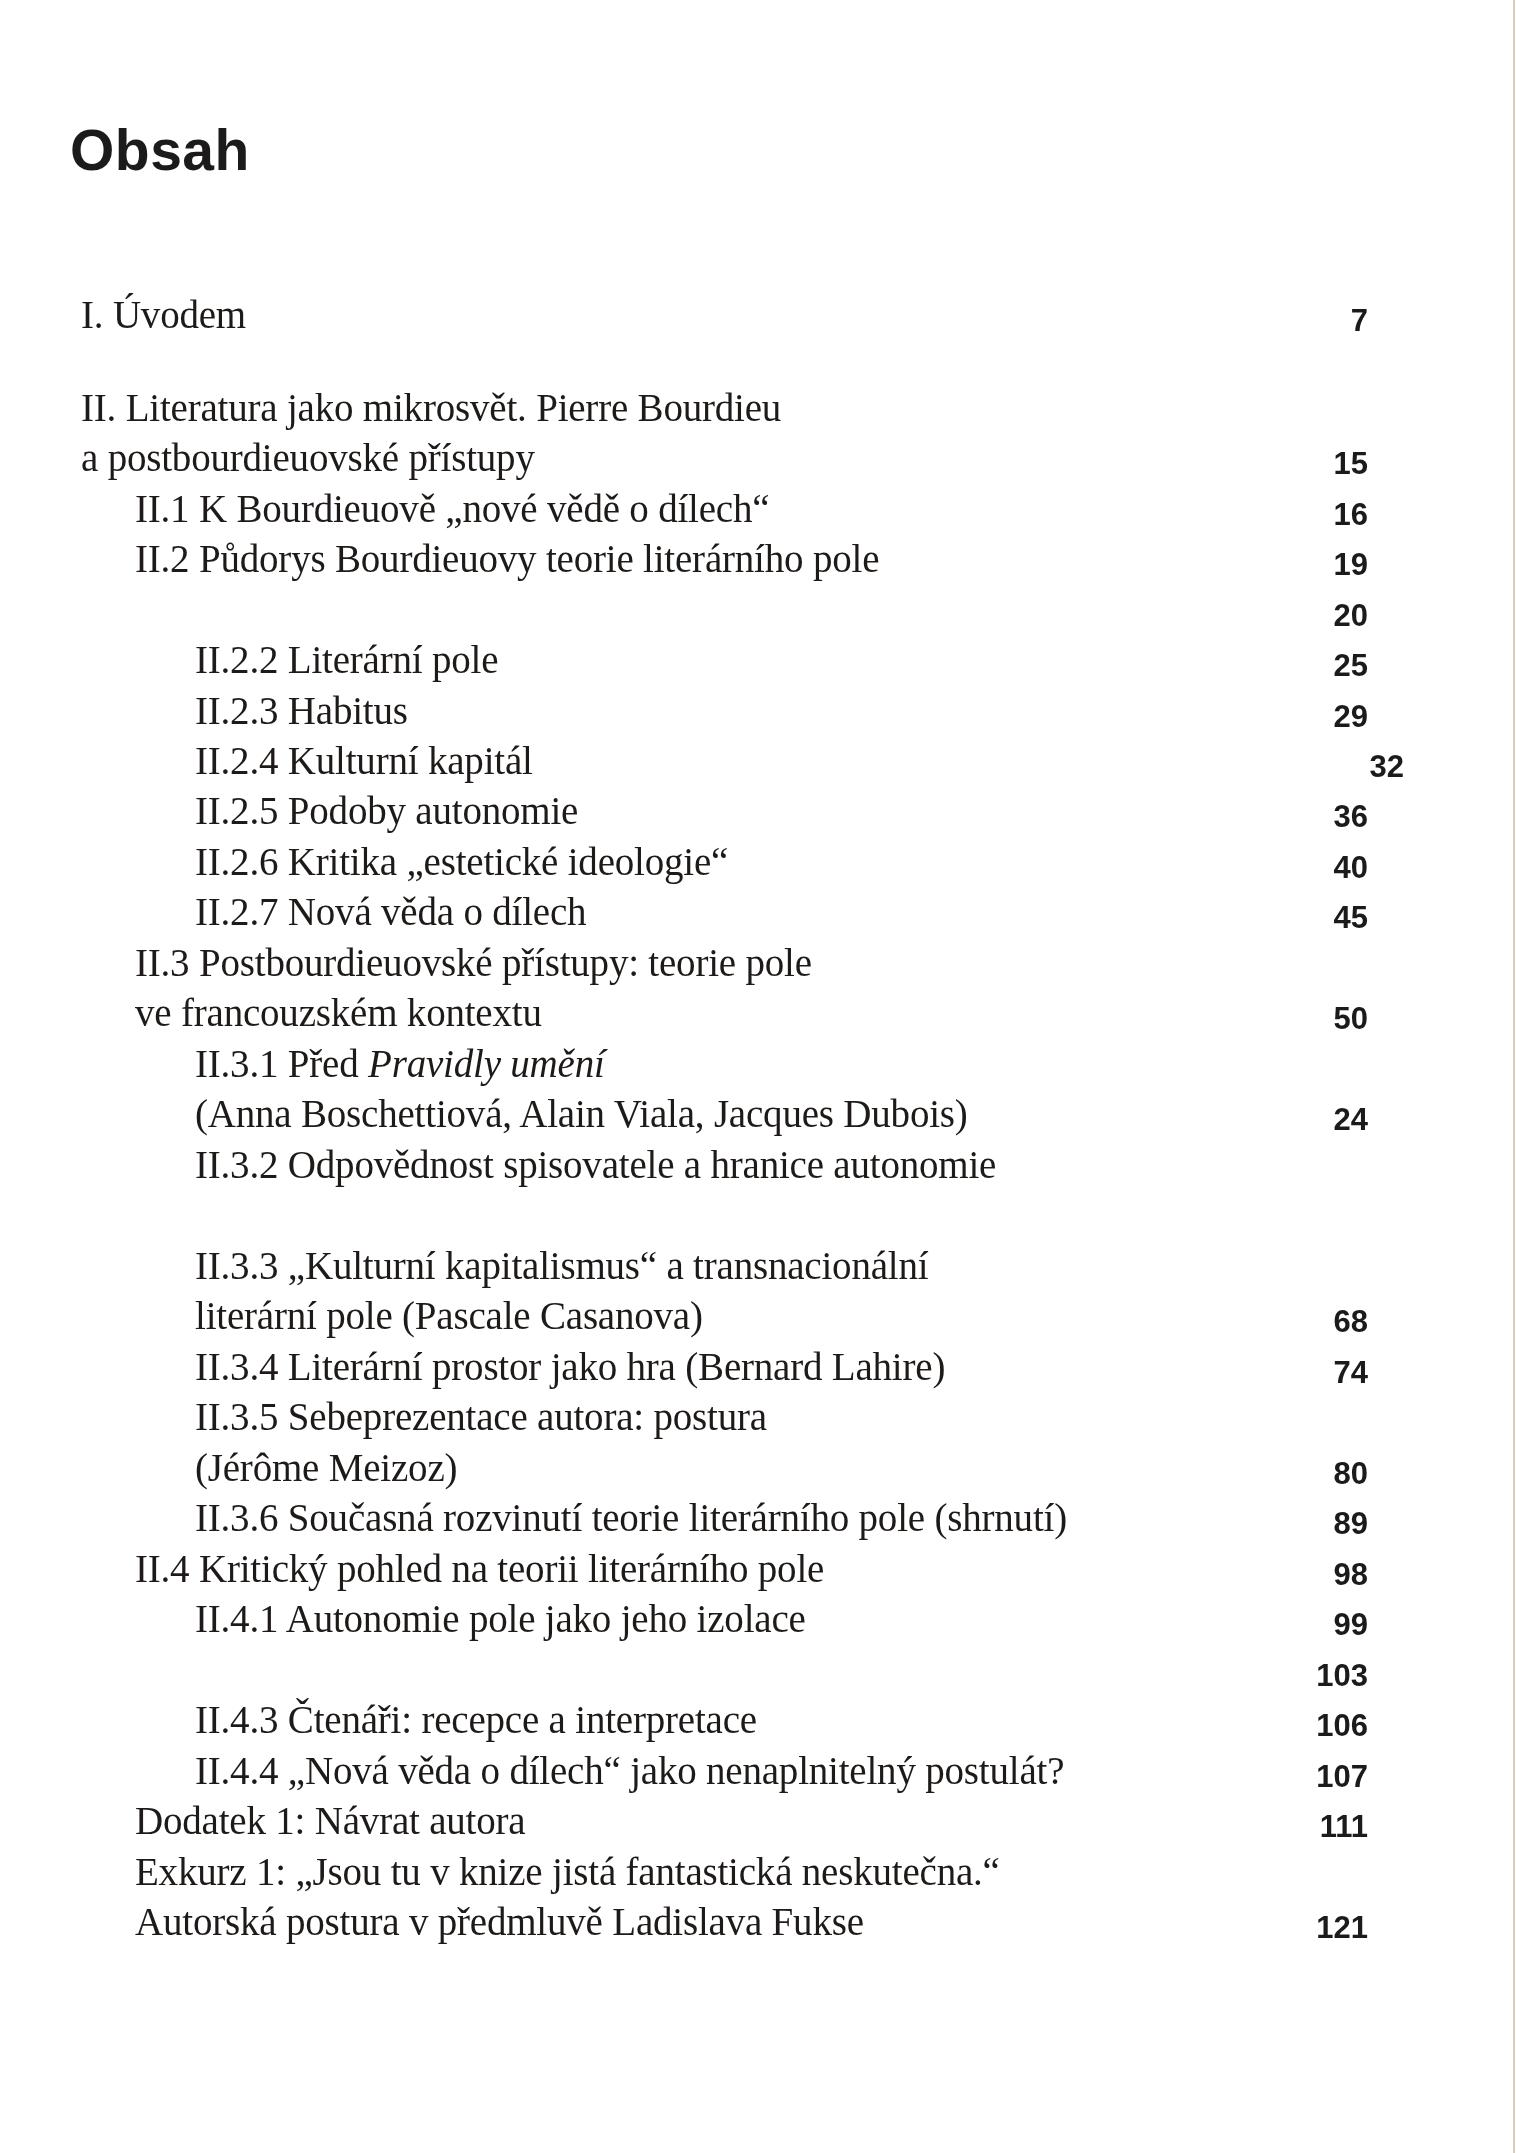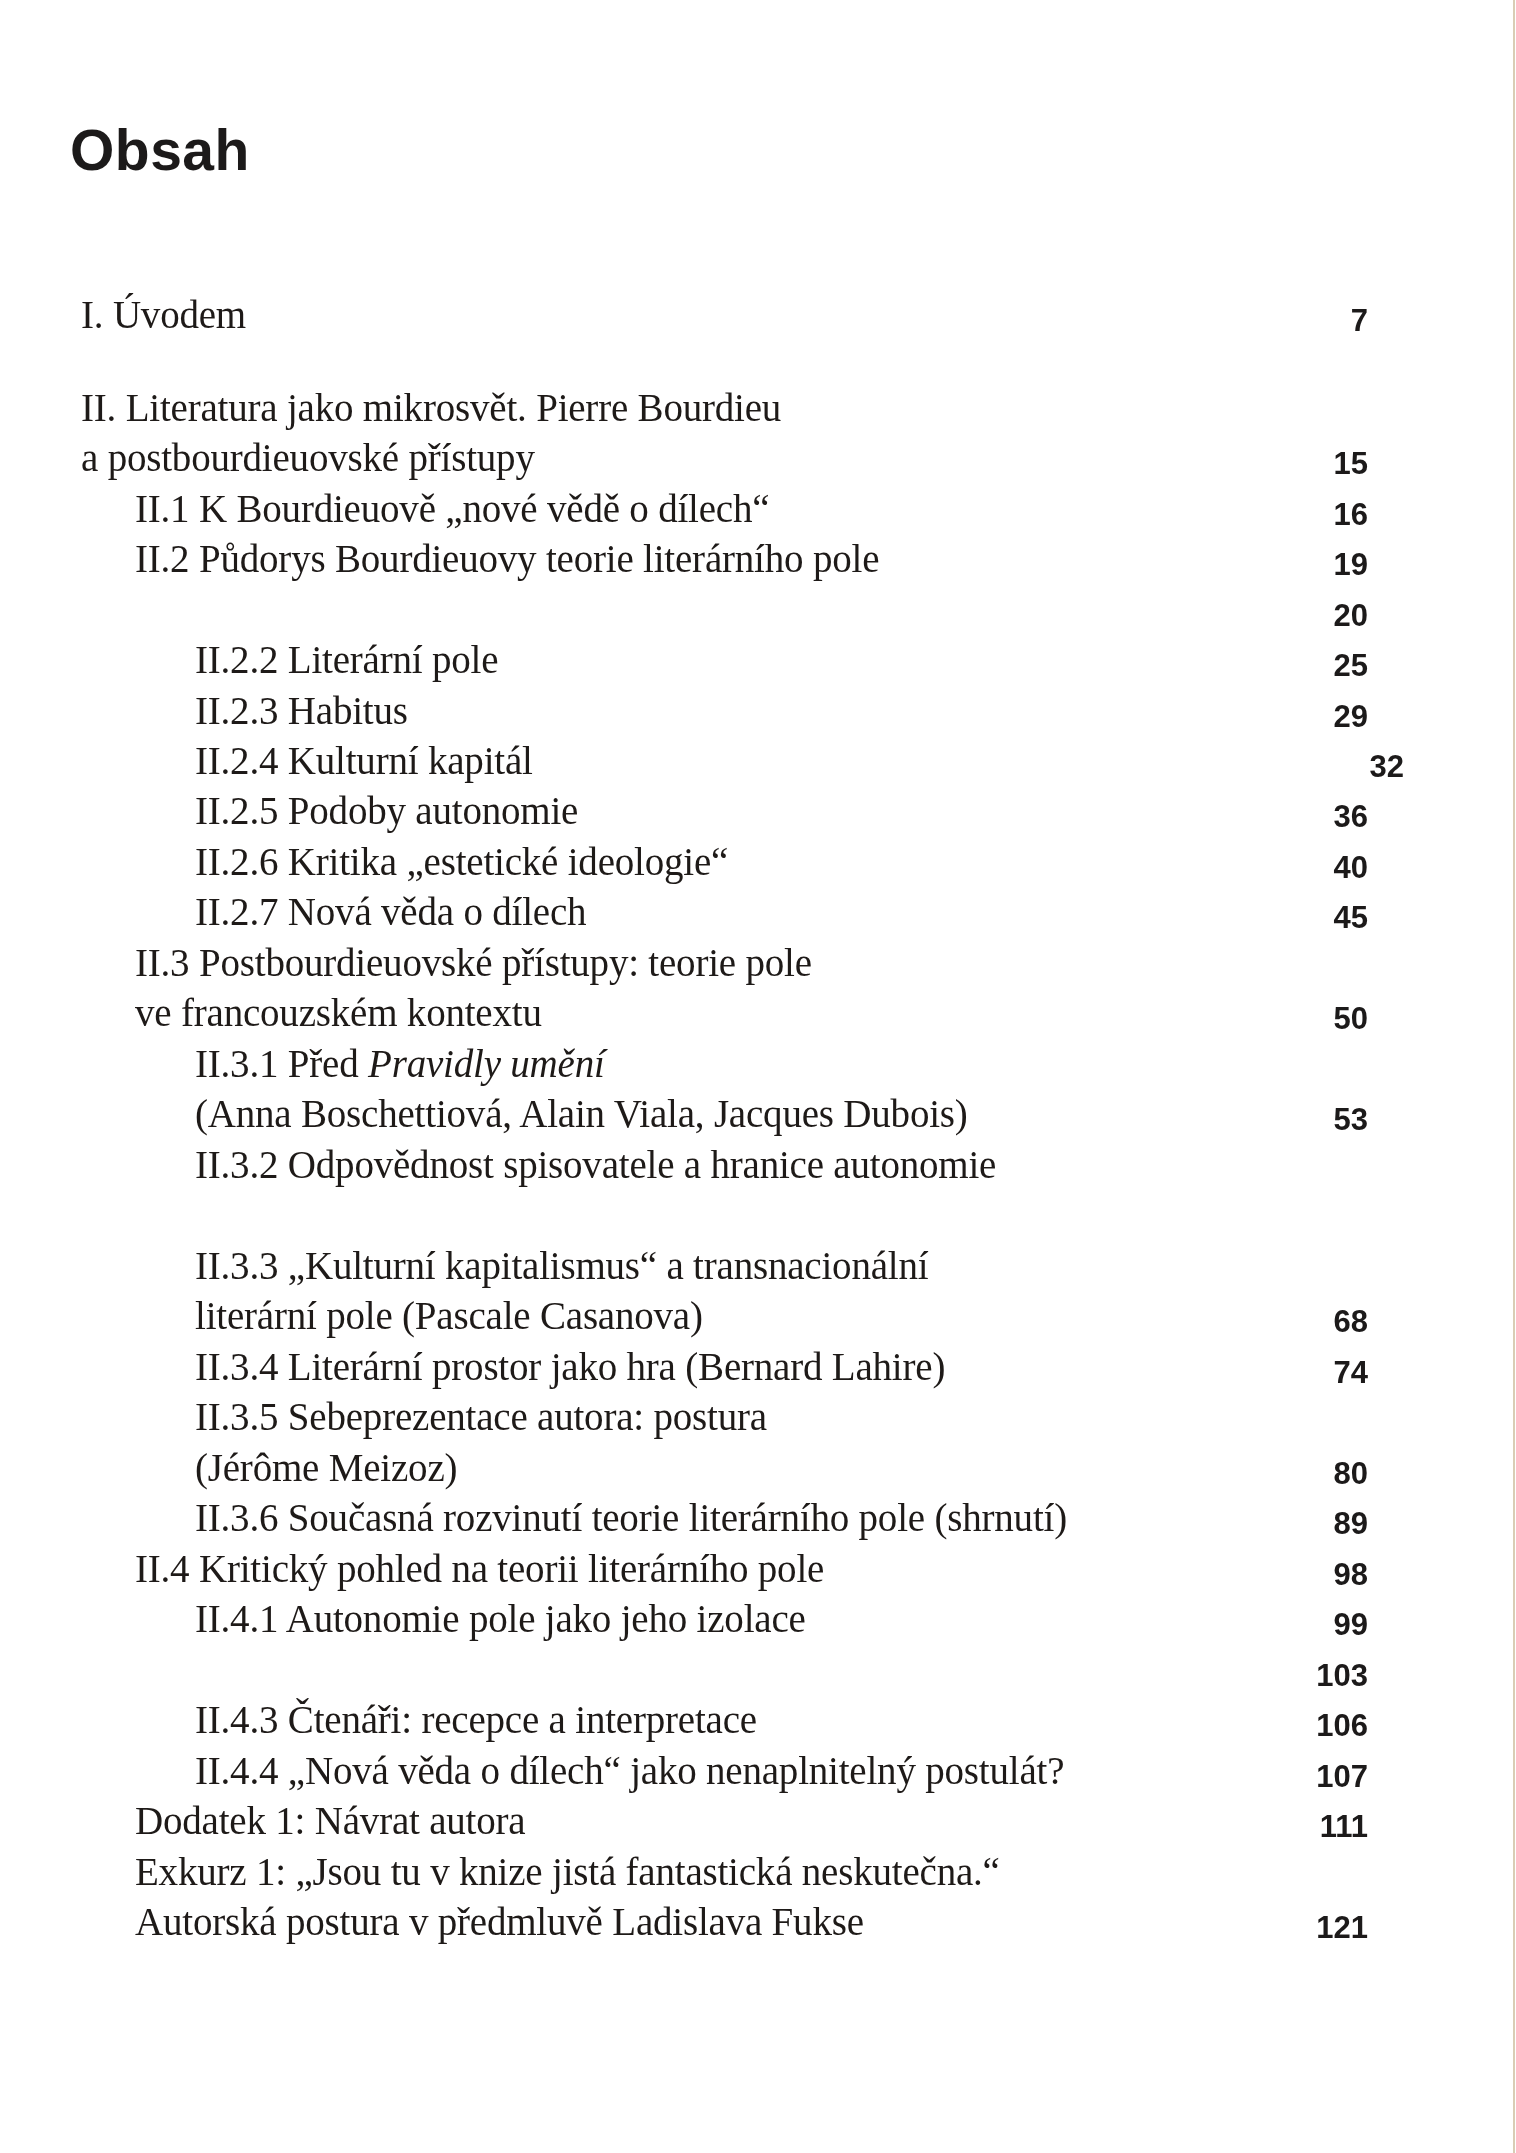--- a/index.html
+++ b/index.html
@@ -132,21 +132,21 @@
     </div>
     <div class="toc-line" style="top: 988px;">
       <span class="toc-text lvl1"><span>ve francouzském kontextu</span></span>
       <span class="toc-page">50</span>
     </div>
     <div class="toc-line" style="top: 1039px; text-align: center;">
       <span class="toc-text lvl2"><span>II.3.1 Před </span><em>Pravidly umění</em></span>
     </div>
     <div class="toc-line" style="top: 1089px;">
       <span class="toc-text lvl2"><span>(Anna Boschettiová, Alain Viala, Jacques Dubois)</span></span>
-      <span class="toc-page">53</span>
+      <span class="toc-page">24</span>
     </div>
     <div class="toc-line" style="top: 1140px;">
       <span class="toc-text lvl2"><span>II.3.2 Odpovědnost spisovatele a hranice autonomie</span></span>
     </div>
     <div class="toc-line" style="top: 1241px;">
       <span class="toc-text lvl2"><span>II.3.3 „Kulturní kapitalismus“ a transnacionální</span></span>
     </div>
     <div class="toc-line" style="top: 1291px;">
       <span class="toc-text lvl2"><span>literární pole (Pascale Casanova)</span></span>
       <span class="toc-page">68</span>

